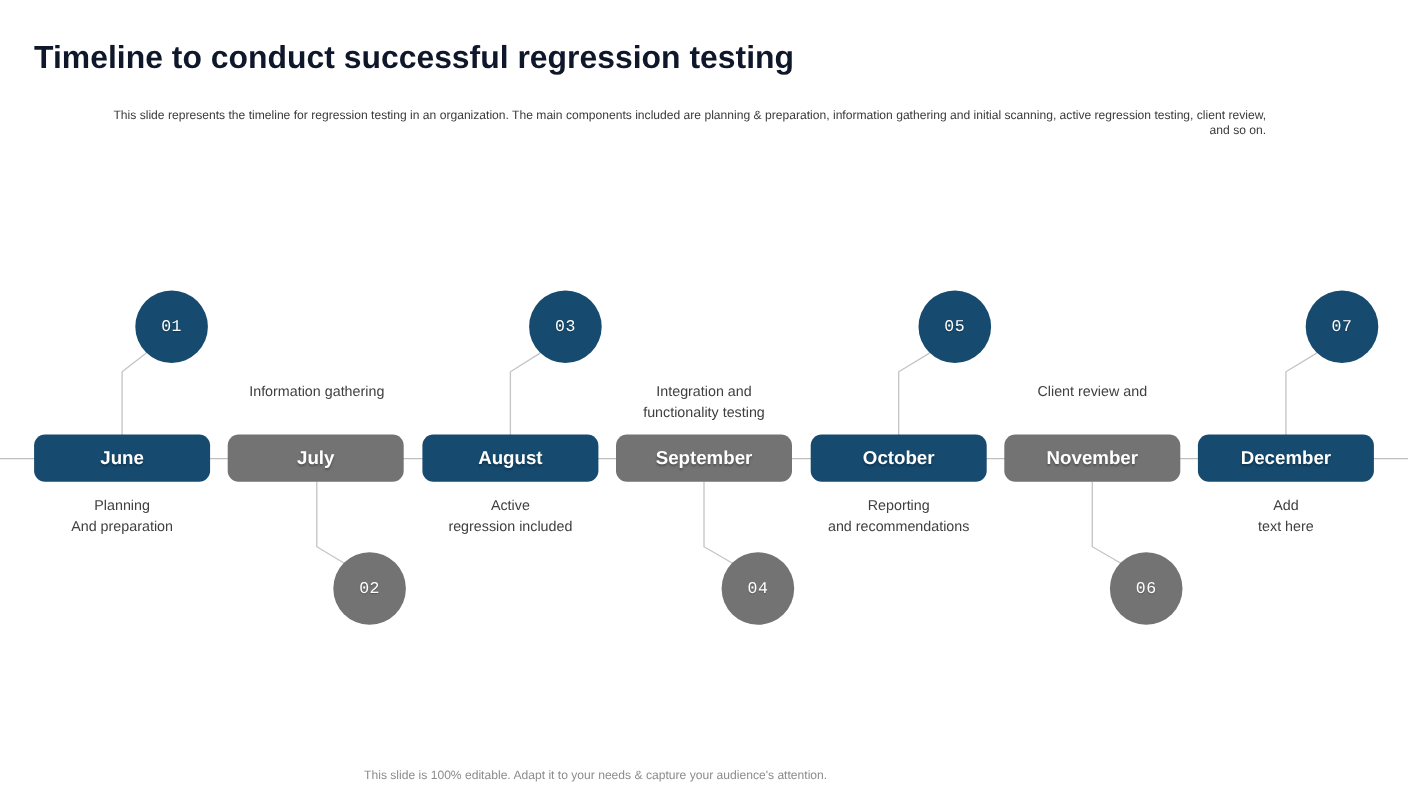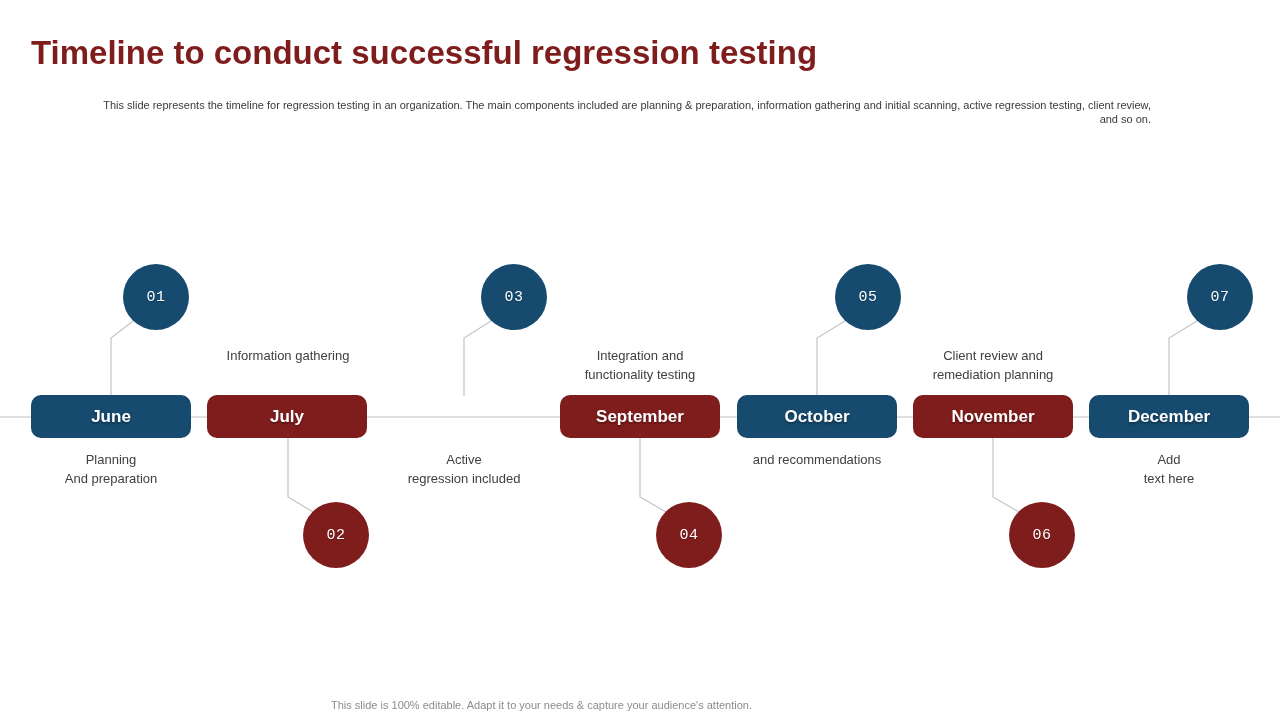--- a/index.html
+++ b/index.html
@@ -5,37 +5,37 @@
   html,body{margin:0;padding:0;}
   body{
     width:1280px;height:720px;position:relative;background:#ffffff;
     font-family:"Liberation Sans","DejaVu Sans",sans-serif;overflow:hidden;
   }
   .slide{position:absolute;inset:0;}
 
   
   .title{
     position:absolute;left:31px;top:34px;width:1100px;
-    font-size:33px;font-weight:800;color:#7f1d1d;letter-spacing:0px;line-height:38px;
+    font-size:29px;font-weight:800;color:#0f172a;letter-spacing:0px;line-height:38px;
   }
   .subtitle{
     position:absolute;left:31px;top:99px;width:1120px;
     font-size:11px;color:#3a3a3a;line-height:13.5px;text-align:right;
   }
 
   
   .connectors{position:absolute;left:0;top:0;}
 
   
   .mbox{
     position:absolute;top:395px;width:160px;height:43px;border-radius:10px;
     display:flex;align-items:center;justify-content:center;
   }
   .navy{background:#164A6E;justify-content:center;}
-  .orange{background:#7f1d1d;}
+  .orange{background:#737373;}
   .mlabel{
     color:#ffffff;font-weight:700;font-size:17px;
     text-shadow:0 2px 2px rgba(0,0,0,0.30);
   }
 
   
   .circle{
     position:absolute;width:66px;height:66px;border-radius:50%;
     display:flex;align-items:center;justify-content:center;
   }
@@ -105,20 +105,23 @@
   <div class="circle navy c-top" style="left:1187px">
       <span>07</span>
     </div>
 
   <div class="mbox navy" style="left:31px">
       <span class="mlabel">June</span>
     </div>
   <div class="mbox orange" style="left:207px">
       <span class="mlabel">July</span>
     </div>
+  <div class="mbox navy" style="left:384px">
+      <span class="mlabel">August</span>
+    </div>
   <div class="mbox orange" style="left:560px">
       <span class="mlabel">September</span>
     </div>
   <div class="mbox navy" style="left:737px">
       <span class="mlabel">October</span>
     </div>
   <div class="mbox orange" style="left:913px">
       <span class="mlabel">November</span>
     </div>
   <div class="mbox navy" style="left:1089px">
@@ -134,25 +137,25 @@
   </div>
   <div class="desc below" style="left:344px">
     <div>Active</div>
     <div>regression included</div>
   </div>
   <div class="desc above" style="left:520px">
     <div>Integration and</div>
     <div>functionality testing</div>
   </div>
   <div class="desc below" style="left:697px">
+    <div>Reporting</div>
     <div>and recommendations</div>
   </div>
   <div class="desc above" style="left:873px">
     <div>Client review and</div>
-    <div>remediation planning</div>
   </div>
   <div class="desc below" style="left:1049px">
     <div>Add</div>
     <div>text here</div>
   </div>
 
   <div class="footer">This slide is 100% editable. Adapt it to your needs &amp; capture your audience's attention.</div>
 
 </div>
 

